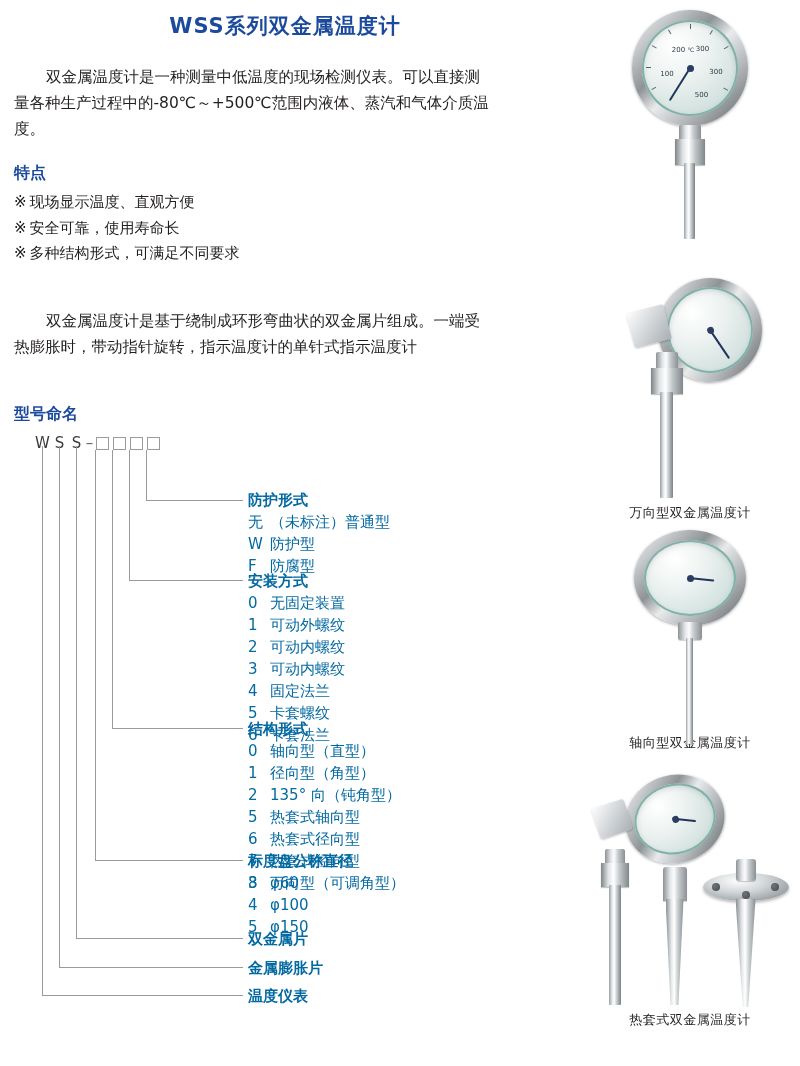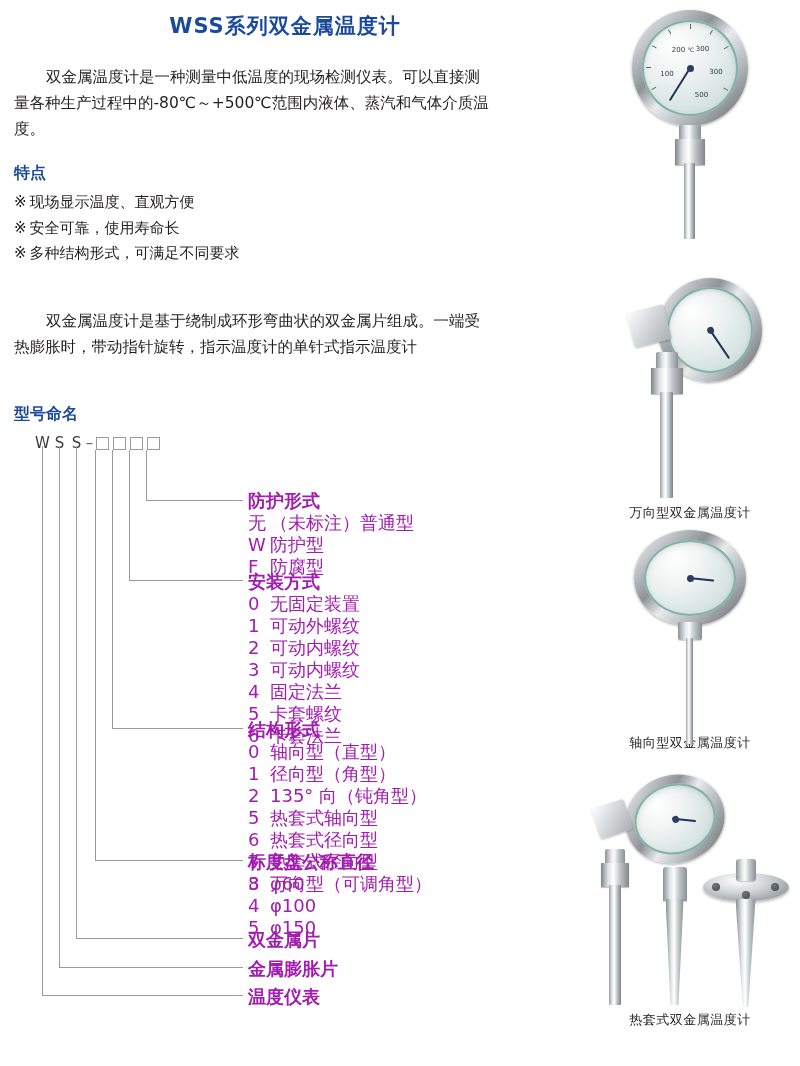--- a/index.html
+++ b/index.html
@@ -68,22 +68,22 @@
     display:inline-block;width:13px;height:13px;
     border:1px solid #9b9b9b;margin:0 2px;
     box-sizing:border-box;background:#fff;
   }
 
   .leaders{position:absolute;left:0;top:0;width:580px;height:580px;}
 
   .labels{position:absolute;left:248px;top:0;width:330px;}
   .lbl{
     position:absolute;left:0;
-    font-size:18px;line-height:15px;
-    white-space:nowrap;color:#a21caf;
+    font-size:15px;line-height:15px;
+    white-space:nowrap;color:#0369a1;
   }
   .lbl.head{font-weight:bold;}
   .lbl .code{display:inline-block;width:22px;}
 
   
   .right-col{position:absolute;left:580px;top:0;width:220px;height:1066px;}
   .product{position:absolute;left:0;width:220px;text-align:center;}
   .caption{
     font-size:13px;color:#231f20;letter-spacing:.5px;
     margin-top:4px;white-space:nowrap;

